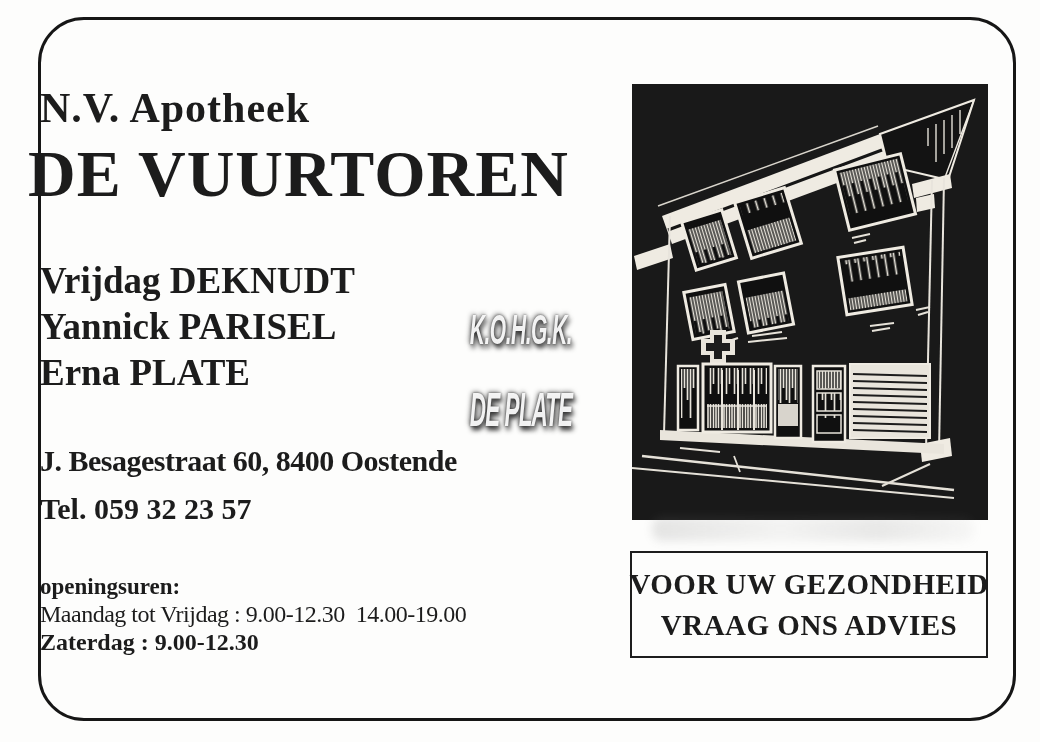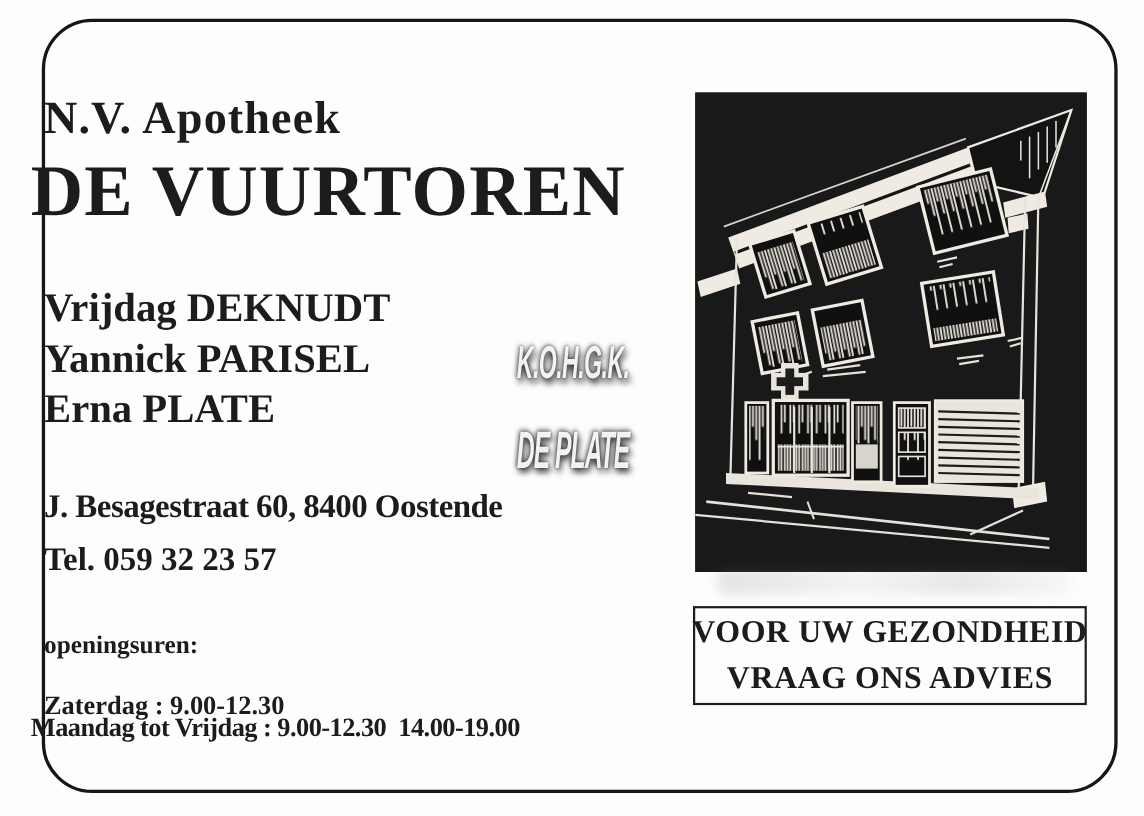--- a/index.html
+++ b/index.html
@@ -6,26 +6,26 @@
   body{width:1040px;height:742px;background:#f4f4f2;font-family:"Liberation Serif","DejaVu Serif",serif;}
   .page{position:relative;width:1040px;height:742px;background:#fdfdfc;overflow:hidden;}
   .card{position:absolute;left:38px;top:17px;width:978px;height:704px;border:3px solid #161616;border-radius:46px;box-sizing:border-box;background:transparent;}
   .txt{position:absolute;color:#1c1c1c;text-align:left;}
   .company-prefix{left:40px;top:84px;width:600px;font-size:42px;font-weight:bold;letter-spacing:1px;}
   .company-name{left:28px;top:136px;width:620px;font-size:66px;font-weight:bold;letter-spacing:1px;white-space:nowrap;}
   .names{left:40px;top:258px;width:600px;font-size:37px;font-weight:bold;line-height:46px;}
   .address{left:40px;top:444px;width:600px;font-size:30px;font-weight:bold;letter-spacing:-0.5px;white-space:nowrap;}
   .phone{left:40px;top:492px;width:600px;font-size:30px;font-weight:bold;}
   .hours-title{left:40px;top:574px;width:600px;font-size:23px;font-weight:bold;}
-  .hours-week{left:28px;top:601px;width:600px;font-size:24px;font-weight:bold;letter-spacing:-0.5px;white-space:pre-wrap;margin-top:48px;}
+  .hours-week{left:40px;top:601px;width:600px;font-size:24px;font-weight:normal;letter-spacing:-0.5px;white-space:pre-wrap;}
   .hours-sat{left:40px;top:629px;width:600px;font-size:24px;font-weight:bold;}
   .photo{position:absolute;left:632px;top:84px;width:356px;height:436px;background:#191919;}
   .photo svg{display:block;}
   .bleed{position:absolute;left:652px;top:517px;width:322px;height:24px;background:linear-gradient(90deg,rgba(110,110,110,.5),rgba(150,150,150,.28) 40%,rgba(120,120,120,.45) 70%,rgba(160,160,160,.2));filter:blur(5px);opacity:.35;border-radius:10px;}
-  .advice{position:absolute;left:630px;top:551px;width:358px;height:90px;border:2.5px solid #1d1d1d;box-sizing:border-box;display:flex;flex-direction:column;justify-content:center;align-items:center;color:#1c1c1c;font-weight:bold;font-size:29px;line-height:41px;letter-spacing:0.5px;white-space:nowrap;}
+  .advice{position:absolute;left:630px;top:551px;width:358px;height:107px;border:2.5px solid #1d1d1d;box-sizing:border-box;display:flex;flex-direction:column;justify-content:center;align-items:center;color:#1c1c1c;font-weight:bold;font-size:29px;line-height:41px;letter-spacing:0.5px;white-space:nowrap;}
   .watermark{position:absolute;left:391px;top:306px;width:260px;text-align:center;pointer-events:none;color:rgba(253,253,253,0.95);font-family:"Liberation Sans","DejaVu Sans",sans-serif;font-weight:bold;font-style:italic;}
   .wm1{font-size:42px;transform:scaleX(0.5);transform-origin:50% 50%;letter-spacing:-1px;text-shadow:3px 4px 8px rgba(0,0,0,0.85),-2px -1px 7px rgba(20,20,20,0.55),0 0 3px rgba(90,90,90,0.9);}
   .wm2{margin-top:28px;font-size:48px;transform:scaleX(0.47);transform-origin:50% 50%;letter-spacing:-2px;text-shadow:3px 4px 8px rgba(0,0,0,0.85),-2px -1px 7px rgba(20,20,20,0.55),0 0 3px rgba(90,90,90,0.9);}
 </style>
 </head>
 <body>
 
 <div class="page">
   <div class="card"></div>
 

